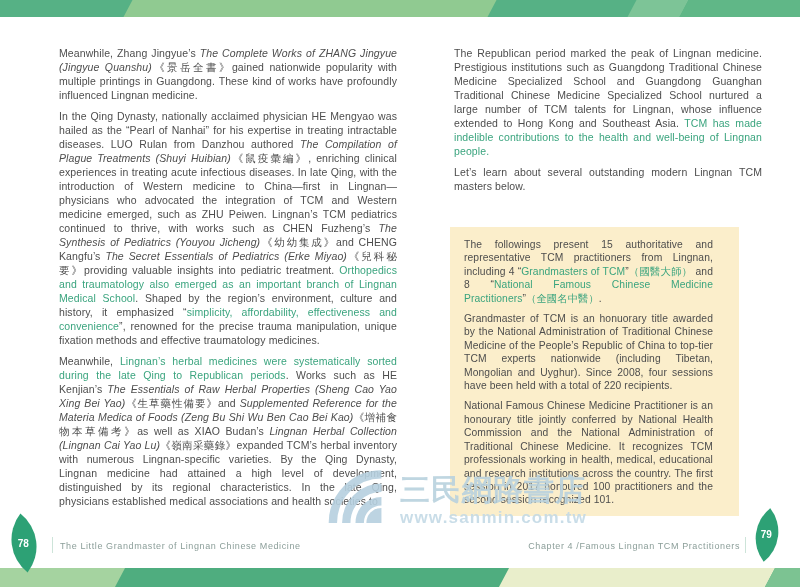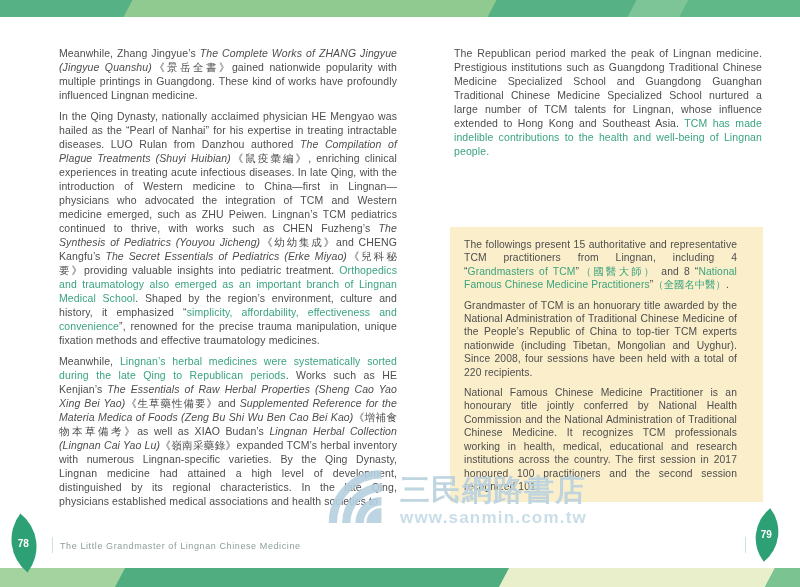--- a/index.html
+++ b/index.html
@@ -26,21 +26,21 @@
   
   .col{position:absolute;top:46px;}
   .col-left{left:53px;width:338px;margin-left:6px;}
   .col-right{left:454px;width:308px;}
   .body-p{margin:0 0 7px 0;font-size:10.5px;line-height:14px;color:var(--body-text);
           text-align:justify;letter-spacing:0.1px;}
   .gr{color:var(--accent-green);}
   .it{font-style:italic;}
 
   
-  .info-box{position:absolute;left:450px;top:227px;width:313px;box-sizing:border-box;
+  .info-box{position:absolute;left:450px;top:227px;width:289px;box-sizing:border-box;
             padding:11px 26px 9px 14px;background:var(--box-bg);}
   .info-box .body-p{font-size:10.3px;line-height:13.4px;margin:0 0 7px 0;}
   .info-box .body-p:last-child{margin-bottom:0;}
 
   
   .watermark{position:absolute;left:322px;top:466px;display:flex;align-items:flex-start;
              pointer-events:none;opacity:0.9;}
   .wm-logo{width:72px;height:62px;flex:0 0 auto;}
   .wm-text{margin-left:6px;}
   .wm-brand{font-size:30px;line-height:30px;margin-top:9px;letter-spacing:1px;color:var(--wm-blue);font-weight:bold;}
@@ -72,20 +72,21 @@
   </div>
 
   <div class="col col-left">
     <p class="body-p"><span>Meanwhile, Zhang Jingyue’s </span><span class="it">The Complete Works of ZHANG Jingyue (Jingyue Quanshu)</span><span>《景岳全書》gained nationwide popularity with multiple printings in Guangdong. These kind of works have profoundly influenced Lingnan medicine.</span></p>
     <p class="body-p"><span>In the Qing Dynasty, nationally acclaimed physician HE Mengyao was hailed as the “Pearl of Nanhai” for his expertise in treating intractable diseases. LUO Rulan from Danzhou authored </span><span class="it">The Compilation of Plague Treatments (Shuyi Huibian)</span><span>《鼠疫彙編》, enriching clinical experiences in treating acute infectious diseases. In late Qing, with the introduction of Western medicine to China—first in Lingnan—physicians who advocated the integration of TCM and Western medicine emerged, such as ZHU Peiwen. Lingnan’s TCM pediatrics continued to thrive, with works such as CHEN Fuzheng’s </span><span class="it">The Synthesis of Pediatrics (Youyou Jicheng)</span><span>《幼幼集成》and CHENG Kangfu’s </span><span class="it">The Secret Essentials of Pediatrics (Erke Miyao)</span><span>《兒科秘要》providing valuable insights into pediatric treatment. </span><span class="gr">Orthopedics and traumatology also emerged as an important branch of Lingnan Medical School</span><span>. Shaped by the region’s environment, culture and history, it emphasized “</span><span class="gr">simplicity, affordability, effectiveness and convenience</span><span>”, renowned for the precise trauma manipulation, unique fixation methods and effective traumatology medicines.</span></p>
     <p class="body-p"><span>Meanwhile, </span><span class="gr">Lingnan’s herbal medicines were systematically sorted during the late Qing to Republican periods</span><span>. Works such as HE Kenjian’s </span><span class="it">The Essentials of Raw Herbal Properties (Sheng Cao Yao Xing Bei Yao)</span><span>《生草藥性備要》and </span><span class="it">Supplemented Reference for the Materia Medica of Foods (Zeng Bu Shi Wu Ben Cao Bei Kao)</span><span>《增補食物本草備考》as well as XIAO Budan’s </span><span class="it">Lingnan Herbal Collection (Lingnan Cai Yao Lu)</span><span>《嶺南采藥錄》expanded TCM’s herbal inventory with numerous Lingnan-specific varieties. By the Qing Dynasty, Lingnan medicine had attained a high level of development, distinguished by its regional characteristics. In the late Qing, physicians established medical associations and health societies to</span></p>
   </div>
 
   <div class="col col-right">
     <p class="body-p"><span>The Republican period marked the peak of Lingnan medicine. Prestigious institutions such as Guangdong Traditional Chinese Medicine Specialized School and Guangdong Guanghan Traditional Chinese Medicine Specialized School nurtured a large number of TCM talents for Lingnan, whose influence extended to Hong Kong and Southeast Asia. </span><span class="gr">TCM has made indelible contributions to the health and well-being of Lingnan people.</span></p>
+    <p class="body-p"><span>Let’s learn about several outstanding modern Lingnan TCM masters below.</span></p>
   </div>
 
   <div class="info-box">
     <p class="body-p"><span>The followings present 15 authoritative and representative TCM practitioners from Lingnan, including 4 “</span><span class="gr">Grandmasters of TCM</span><span>”</span><span class="gr">（國醫大師）</span><span> and 8 “</span><span class="gr">National Famous Chinese Medicine Practitioners</span><span>”</span><span class="gr">（全國名中醫）</span><span>.</span></p>
     <p class="body-p"><span>Grandmaster of TCM is an honuorary title awarded by the National Administration of Traditional Chinese Medicine of the People’s Republic of China to top-tier TCM experts nationwide (including Tibetan, Mongolian and Uyghur). Since 2008, four sessions have been held with a total of 220 recipients.</span></p>
     <p class="body-p"><span>National Famous Chinese Medicine Practitioner is an honourary title jointly conferred by National Health Commission and the National Administration of Traditional Chinese Medicine. It recognizes TCM professionals working in health, medical, educational and research institutions across the country. The first session in 2017 honoured 100 practitioners and the second session recognized 101.</span></p>
   </div>
 
   <div class="watermark">
     <svg class="wm-logo" viewBox="0 0 84 74" aria-hidden="true">
@@ -105,18 +106,19 @@
     <div class="seg bseg-cream"></div>
     <div class="seg bseg-right"></div>
   </div>
 
   <div class="leaf leaf-left">
     <span class="leaf-num">78</span>
   </div>
   <div class="footer-divider footer-divider-left"></div>
   <div class="footer-left-title">The Little Grandmaster of Lingnan Chinese Medicine</div>
 
+  <div class="footer-right-title">Chapter 4 /Famous Lingnan TCM Practitioners</div>
   <div class="footer-divider footer-divider-right"></div>
   <div class="leaf leaf-right">
     <span class="leaf-num">79</span>
   </div>
 
 </div>
 
 </body></html>

